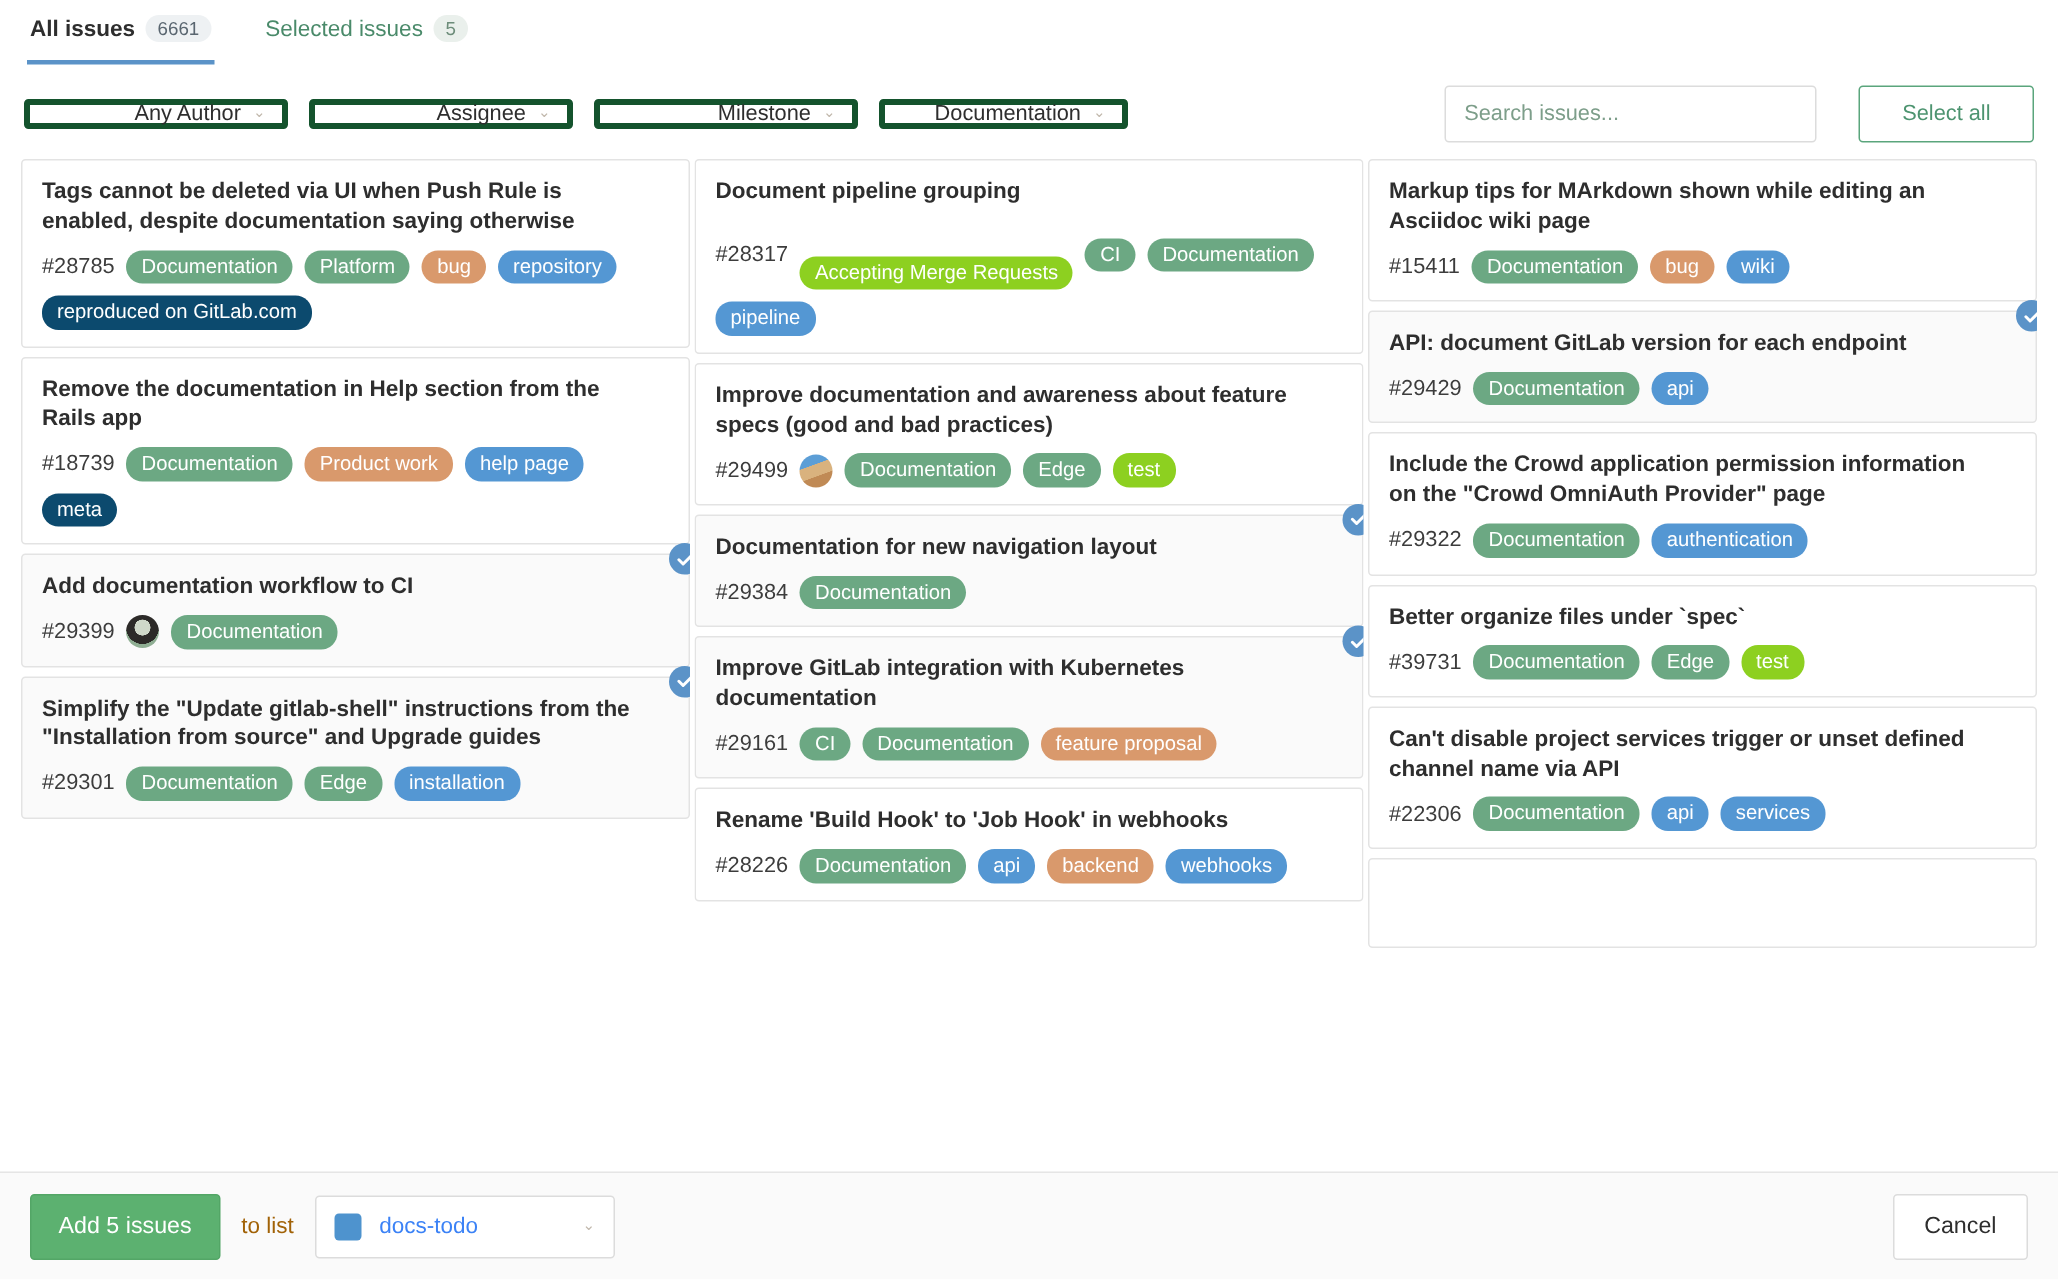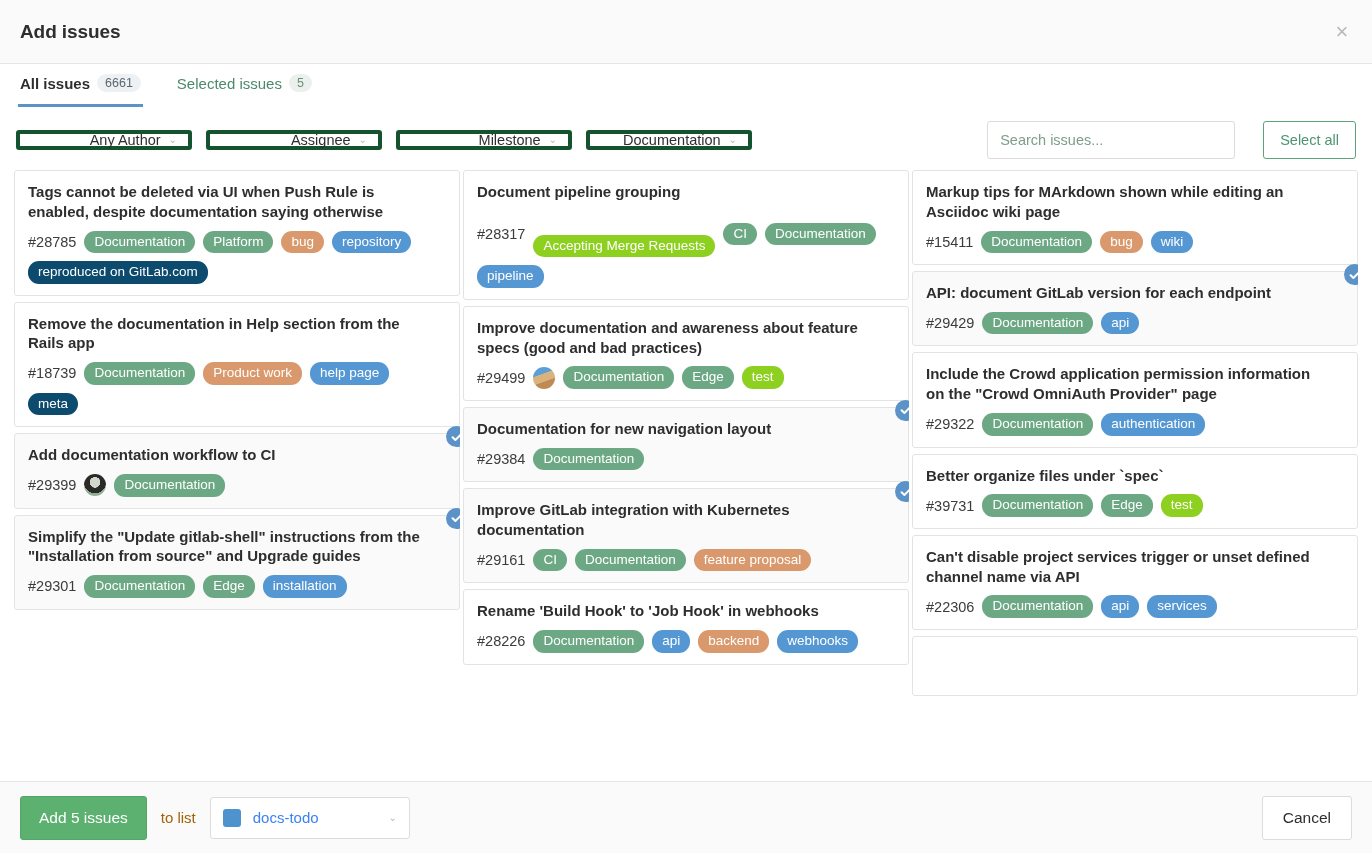--- a/index.html
+++ b/index.html
@@ -135,21 +135,21 @@
     border-radius: 3px;
     padding: 0 12px;
     font-size: 14.5px;
     color: #2e2e2e;
     font-family: "Liberation Sans", sans-serif;
     background: #fff;
   }
   .search-box::placeholder { color: #7d9e8a; }
   .select-all-btn {
     height: 38px;
-    padding: 0 16px;
+    padding: 0 28px;
     border: 1px solid #5aa57c;
     border-radius: 3px;
     background: #fff;
     color: #4d9470;
     font-size: 14.5px;
     cursor: pointer;
     font-family: "Liberation Sans", sans-serif;
     margin-left: 14px;
     white-space: nowrap;
   }
@@ -295,24 +295,20 @@
     font-size: 15.5px;
     cursor: pointer;
     font-family: "Liberation Sans", sans-serif;
   }
 </style>
 </head>
 <body>
 
 <div class="modal">
 
-  <div class="modal-header">
-    <div class="modal-title">Add issues</div>
-    <button class="close-btn">×</button>
-  </div>
 
   <div class="tabs-row">
     <div class="tab active">
       <span>All issues</span>
       <span class="tab-badge">6661</span>
     </div>
     <div class="tab inactive">
       <span>Selected issues</span>
       <span class="tab-badge">5</span>
     </div>

